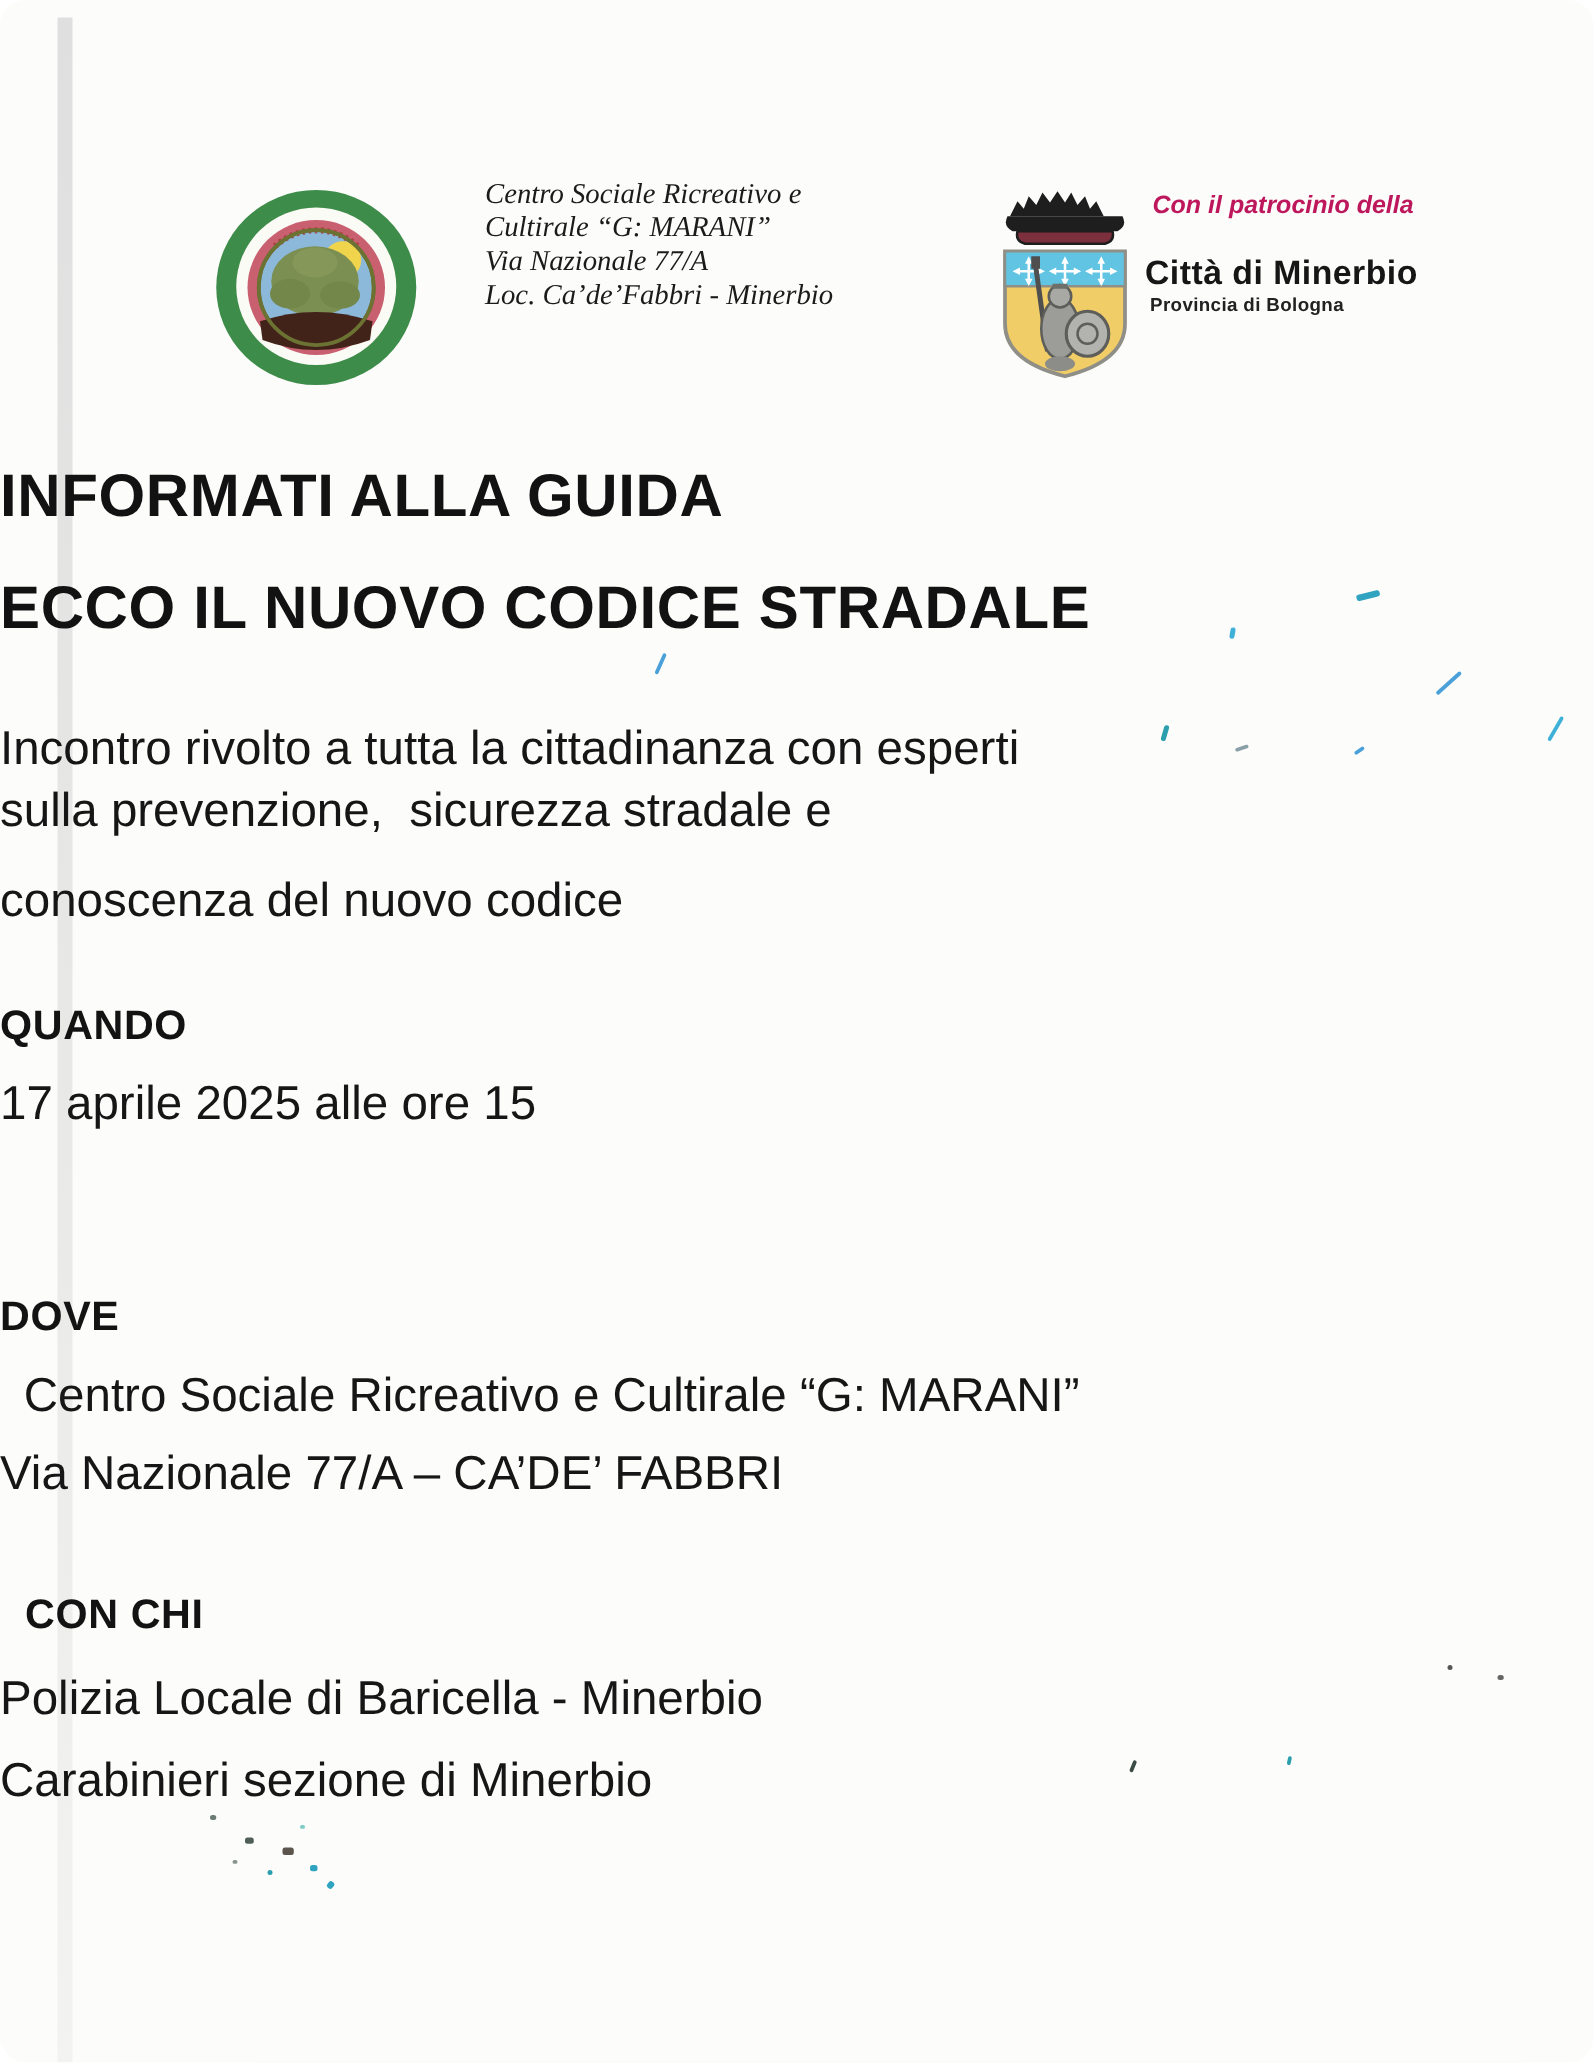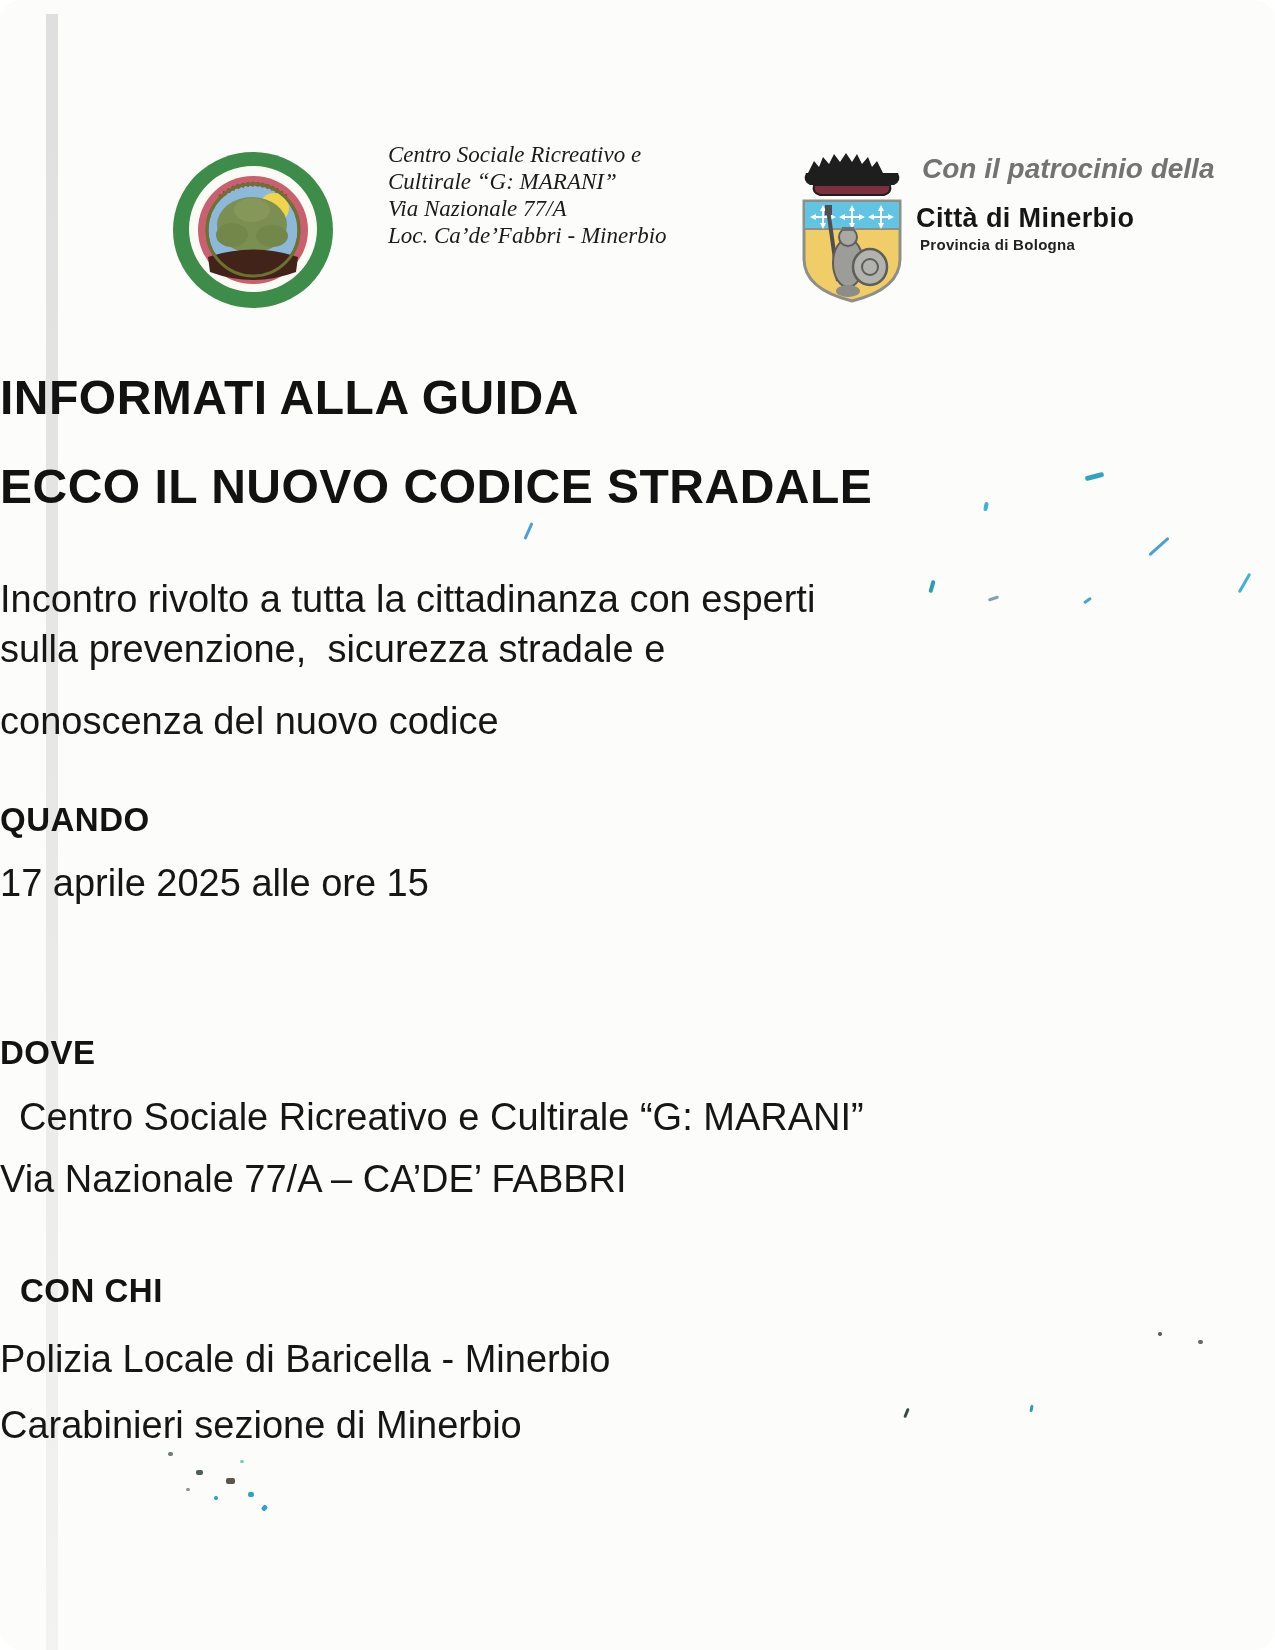--- a/index.html
+++ b/index.html
@@ -12,21 +12,21 @@
     position:absolute; left:46px; top:14px; width:12px; height:1636px;
     background:linear-gradient(180deg,#dfdfdf 0%,#e9e9e8 55%,#f3f3f1 100%);
   }
   .org-text {
     position:absolute; left:388px; top:141px;
     font-family:"Liberation Serif", serif; font-style:italic;
     font-size:23px; line-height:27px; color:#1b1b1b;
   }
   .patronage-intro {
     position:absolute; left:922px; top:153px;
-    font-style:italic; font-weight:bold; font-size:28px; color:#737373;
+    font-style:italic; font-weight:bold; font-size:20px; color:#be185d;
   }
   .city-name {
     position:absolute; left:916px; top:203px;
     font-weight:bold; font-size:27px; letter-spacing:0.4px; color:#161616;
   }
   .province-name {
     position:absolute; left:920px; top:236px;
     font-weight:bold; font-size:15px; letter-spacing:0.3px; color:#222;
   }
   .center-line { position:absolute; left:0; width:1055px; text-align:left; white-space:pre-wrap; }

